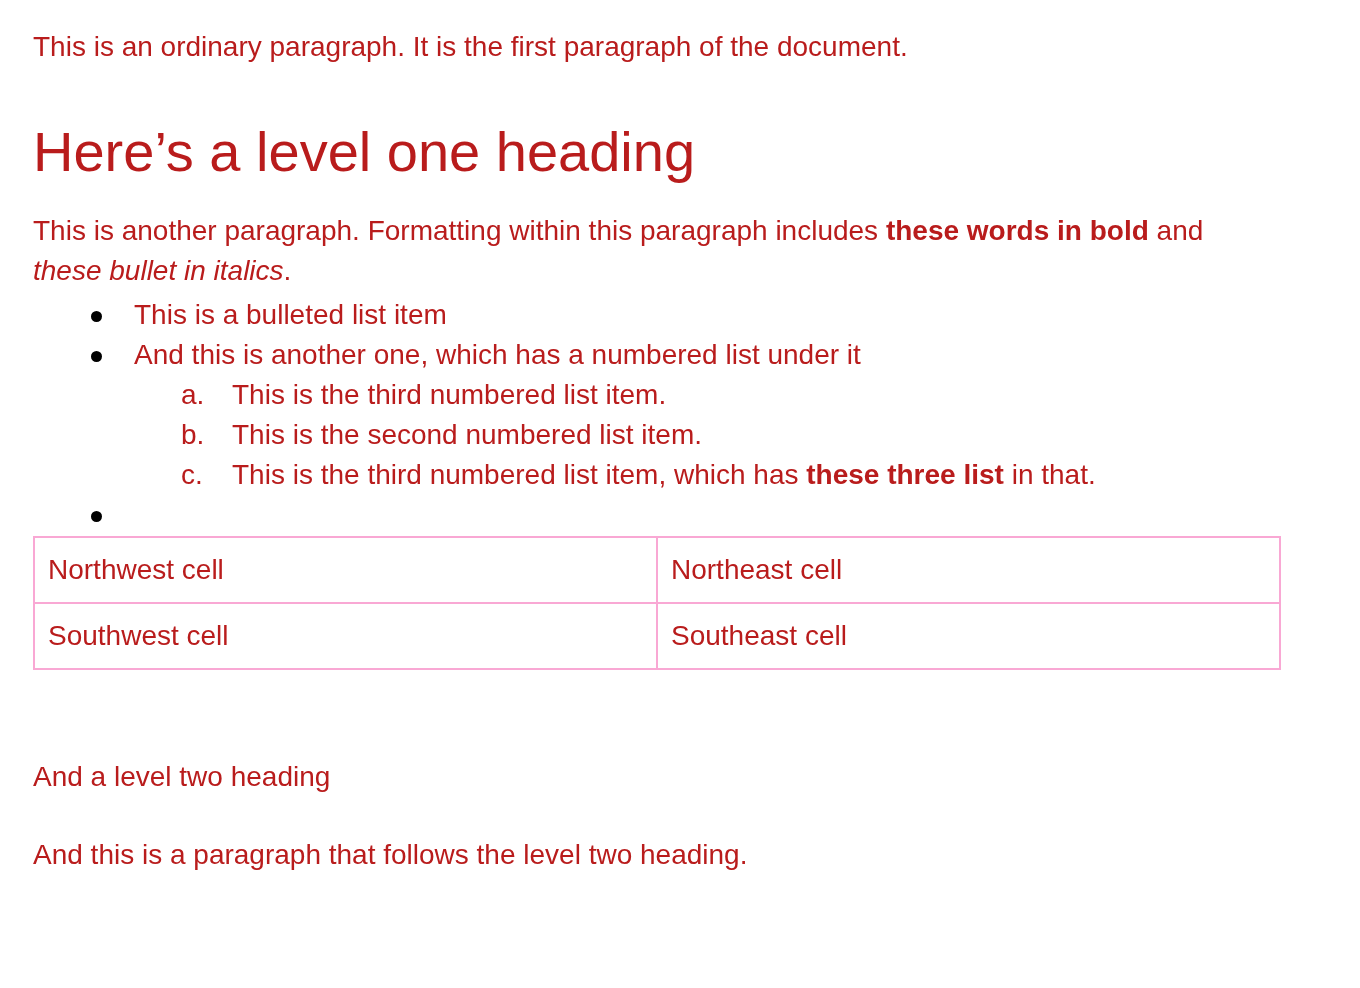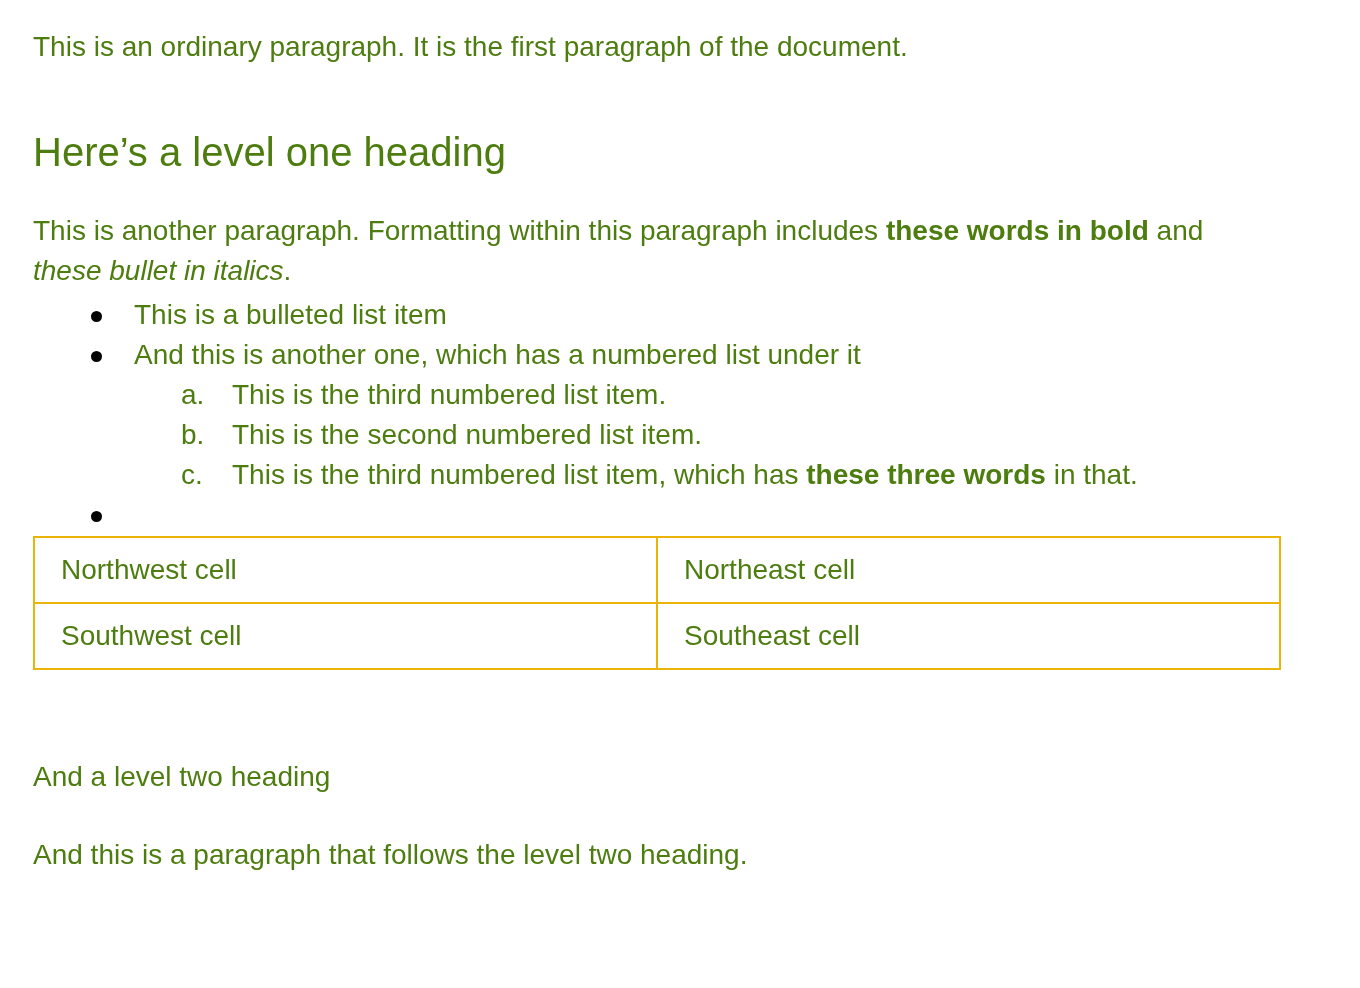--- a/index.html
+++ b/index.html
@@ -2,28 +2,28 @@
 <html><head>
 <meta charset="utf-8">
 <style>
   * { box-sizing: border-box; }
   html, body { margin: 0; padding: 0; background: #ffffff; }
   body { width: 1360px; height: 988px; overflow: hidden; }
   .doc {
     width: 1360px; height: 988px;
     padding: 27px 79px 0 33px;
     font-family: "Liberation Sans", "DejaVu Sans", sans-serif;
-    color: #4d7c0f;
+    color: #b91c1c;
     background: #ffffff;
   }
   .body-text { font-size: 28px; line-height: 40px; }
   .para { margin: 0; }
   .para-last { margin: 36px 0 0 0; }
   h1.doc-h1 {
-    font-size: 40px; line-height: 54px; font-weight: 400;
+    font-size: 56px; line-height: 54px; font-weight: 400;
     margin: 58px 0 32px 0; letter-spacing: 0;
   }
   h2.doc-h2 {
     font-size: 28px; line-height: 44px; font-weight: 400;
     margin: 85px 0 0 0;
   }
   .list { margin: 4px; }
   .li { position: relative; }
   .li-l1 { padding-left: 97px; }
   .li-l2 { padding-left: 195px; }
@@ -32,22 +32,22 @@
     width: 11px; height: 11px; border-radius: 50%; background: #000000;
   }
   .marker { position: absolute; left: 144px; }
   b, strong { font-weight: 700; }
   em, i { font-style: italic; }
   table.doc-table {
     border-collapse: collapse; table-layout: fixed;
     width: 100%; margin-top: 41px;
   }
   table.doc-table td {
-    border: 2px solid #eab308;
-    padding: 12px 26px;
+    border: 2px solid #f9a8d4;
+    padding: 12px 13px;
     font-size: 28px; line-height: 40px;
     vertical-align: middle;
     width: 50%;
   }
 </style>
 </head>
 <body>
 
 <div class="doc">
 
@@ -74,21 +74,21 @@
       <span>This is the third numbered list item.</span>
     </div>
 
     <div class="li li-l2">
       <span class="marker">b.</span>
       <span>This is the second numbered list item.</span>
     </div>
 
     <div class="li li-l2">
       <span class="marker">c.</span>
-      <span><span>This is the third numbered list item, which has </span><strong>these three words</strong><span> in that.</span></span>
+      <span><span>This is the third numbered list item, which has </span><strong>these three list</strong><span> in that.</span></span>
     </div>
 
     <div class="li li-l1">
       <span class="dot"></span>
     </div>
 
   </div>
 
   <table class="doc-table">
     <tbody>

